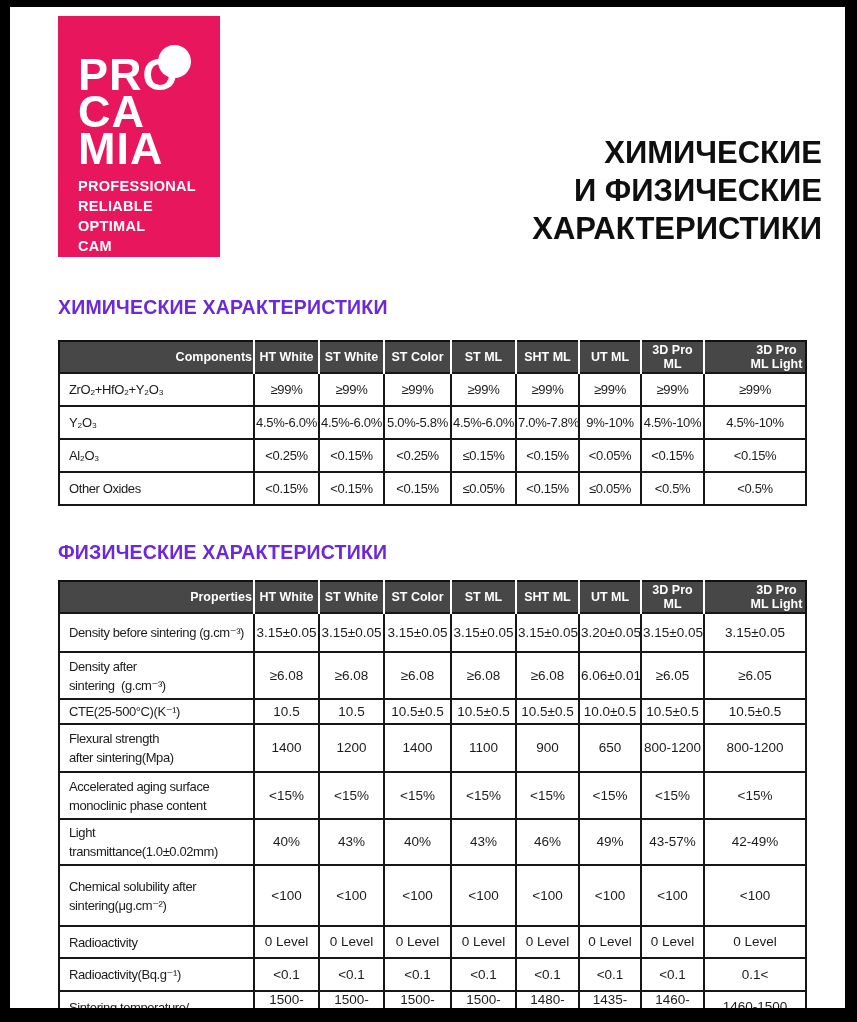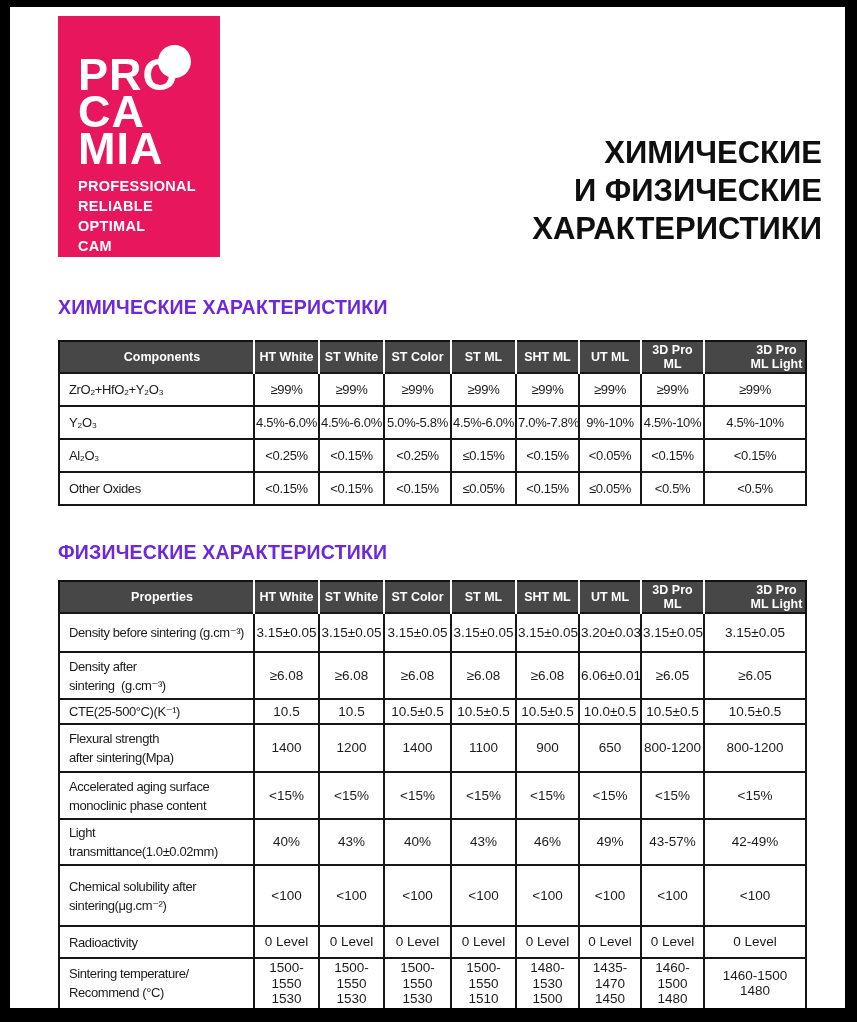--- a/index.html
+++ b/index.html
@@ -29,21 +29,21 @@
 
   
   .spec-table { position:absolute; left:48px; width:747px; border-collapse:collapse; table-layout:fixed; border:2px solid #111; }
   #chem-table { top:333px; }
   #phys-table { top:573px; }
 
   .spec-table th {
     background:#474747; color:#fff; font-size:12.5px; font-weight:bold;
     height:32px; text-align:center; border-right:2px solid #fff; padding:0 1px;
   }
-  .spec-table th:first-child { text-align:center; padding-left:12px; }
+  .spec-table th:first-child { text-align:right; padding-left:12px; }
   .spec-table th:last-child { border-right:2px solid #111;padding-left:44px; }
 
   .spec-table td { border:2px solid #161616; color:#1b1b1b; }
   .spec-table td.lbl {
     text-align:left; padding:2px 2px 2px 9px;
     font-size:13px; letter-spacing:-0.4px; line-height:19px;
     white-space:pre; overflow:hidden;
   }
   .spec-table td.val {
     text-align:center; font-size:13.5px; line-height:15.5px;
@@ -193,21 +193,21 @@
         </tr>
       </thead>
     <tbody>
         <tr>
           <td class="lbl">Density before sintering (g.cm⁻³)</td>
           <td class="val">3.15±0.05</td>
           <td class="val">3.15±0.05</td>
           <td class="val">3.15±0.05</td>
           <td class="val">3.15±0.05</td>
           <td class="val">3.15±0.05</td>
-          <td class="val">3.20±0.03</td>
+          <td class="val">3.20±0.05</td>
           <td class="val">3.15±0.05</td>
           <td class="val">3.15±0.05</td>
         </tr>
         <tr>
           <td class="lbl">Density after
 sintering  (g.cm⁻³)</td>
           <td class="val">≥6.08</td>
           <td class="val">≥6.08</td>
           <td class="val">≥6.08</td>
           <td class="val">≥6.08</td>
@@ -278,20 +278,31 @@
         <tr>
           <td class="lbl">Radioactivity</td>
           <td class="val">0 Level</td>
           <td class="val">0 Level</td>
           <td class="val">0 Level</td>
           <td class="val">0 Level</td>
           <td class="val">0 Level</td>
           <td class="val">0 Level</td>
           <td class="val">0 Level</td>
           <td class="val">0 Level</td>
+        </tr>
+        <tr>
+          <td class="lbl">Radioactivity(Bq.g⁻¹)</td>
+          <td class="val">&lt;0.1</td>
+          <td class="val">&lt;0.1</td>
+          <td class="val">&lt;0.1</td>
+          <td class="val">&lt;0.1</td>
+          <td class="val">&lt;0.1</td>
+          <td class="val">&lt;0.1</td>
+          <td class="val">&lt;0.1</td>
+          <td class="val">0.1&lt;</td>
         </tr>
         <tr>
           <td class="lbl">Sintering temperature/
 Recommend (°C)</td>
           <td class="val">1500-1550
 1530</td>
           <td class="val">1500-1550
 1530</td>
           <td class="val">1500-1550
 1530</td>

